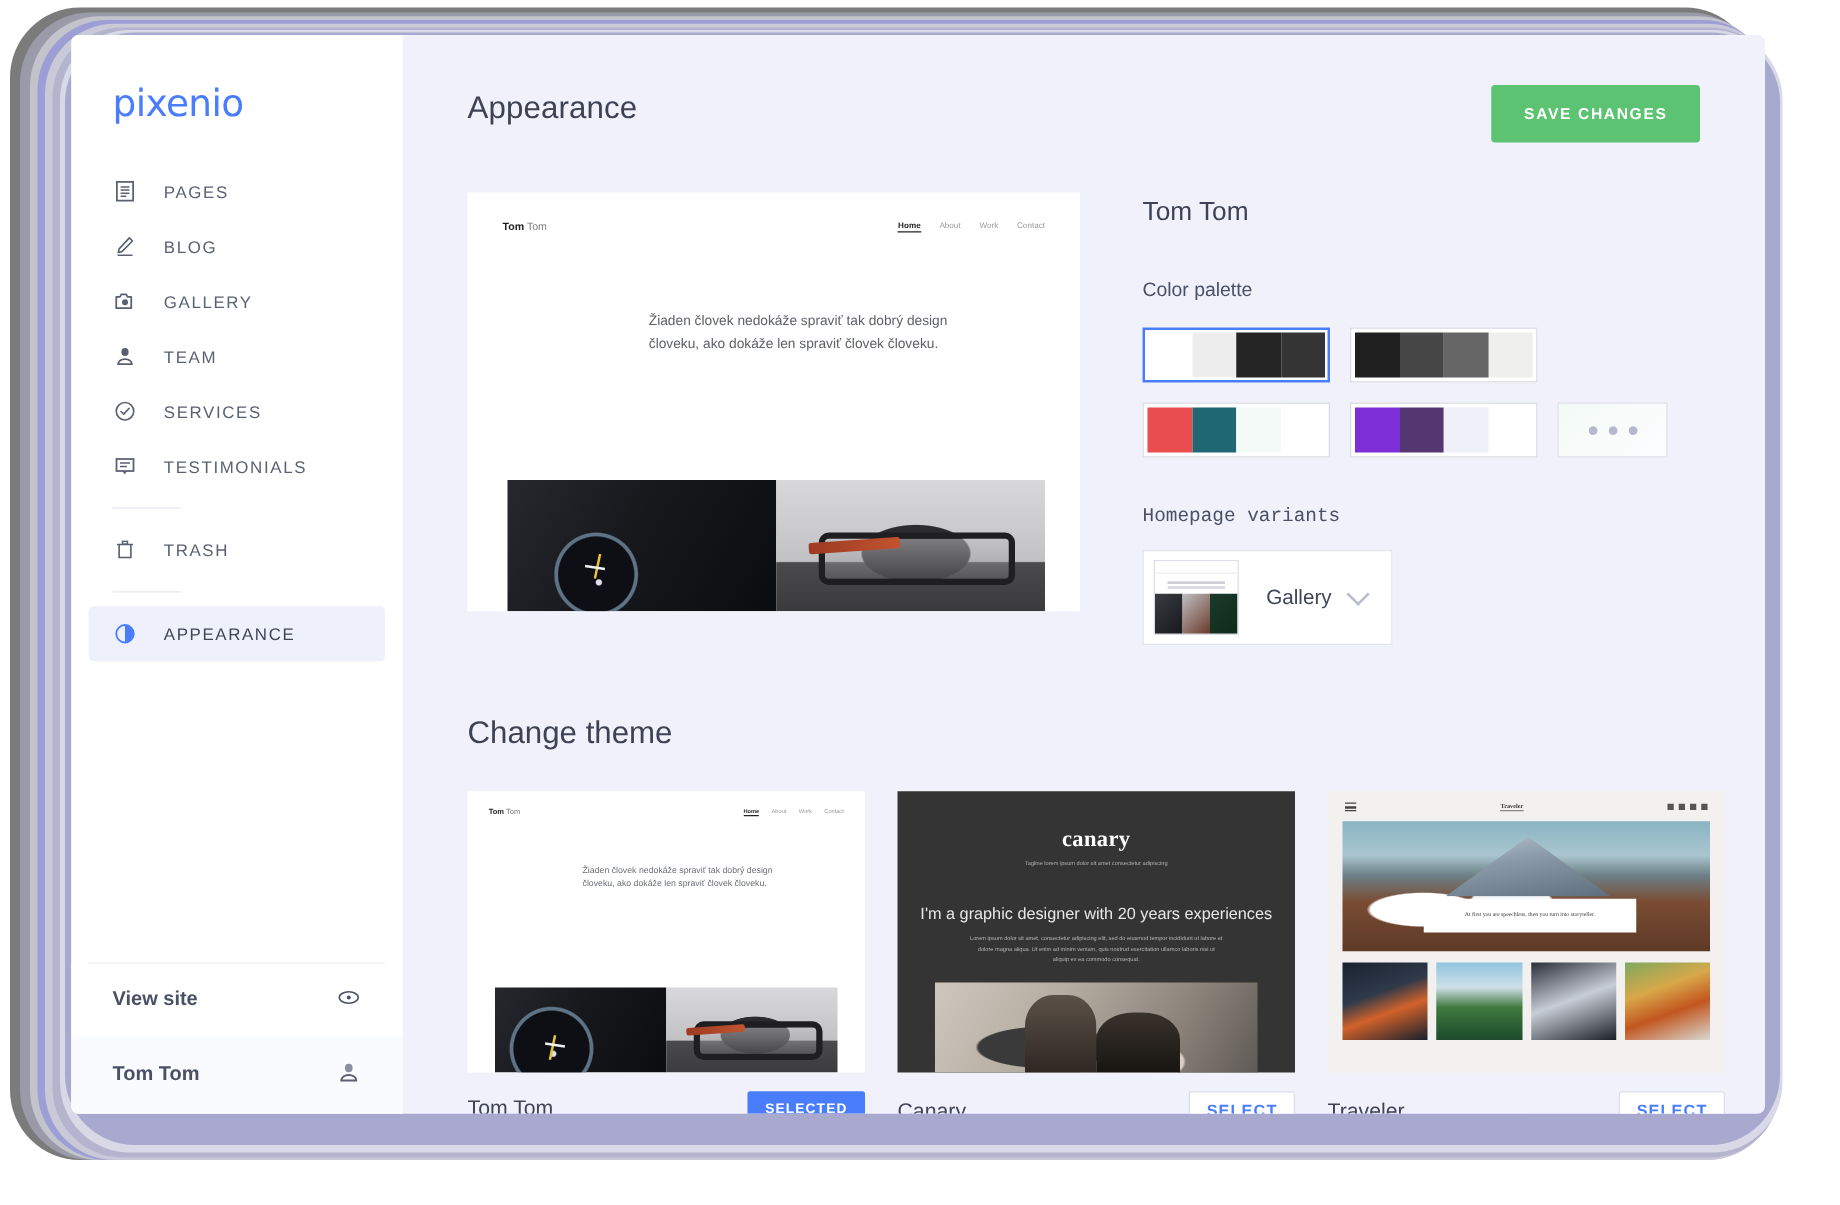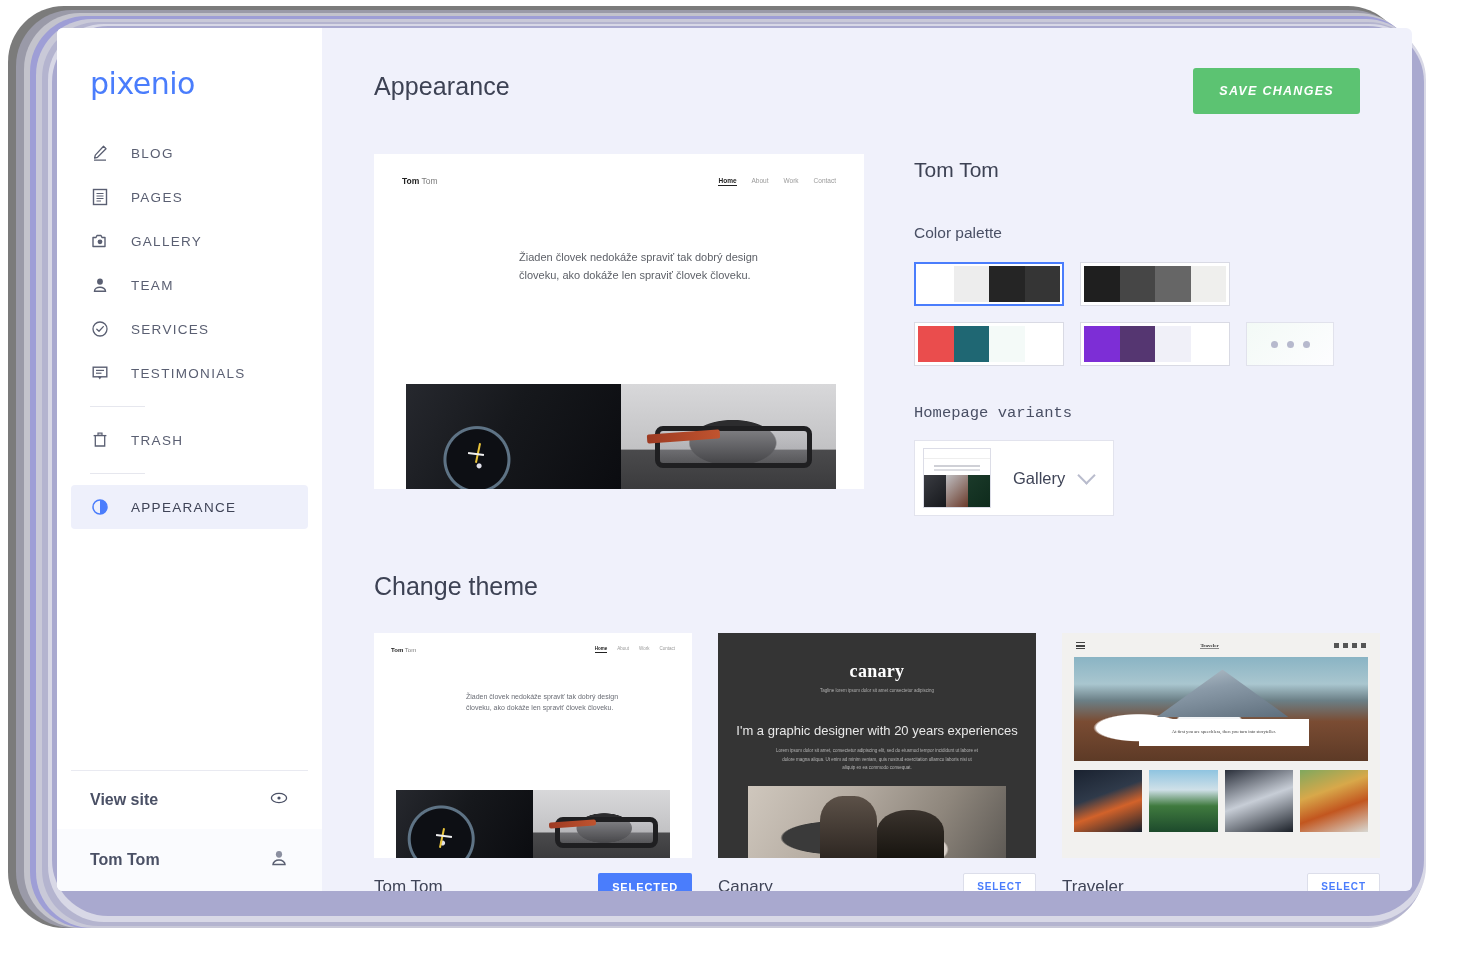--- a/index.html
+++ b/index.html
@@ -82,21 +82,21 @@
     flex: 1 1 auto; height: 100%;
     padding: 44px 52px 0 52px;
     overflow: hidden; position: relative;
   }
   .main-head { display: flex; align-items: flex-start; justify-content: space-between; }
   .page-title { font-size: 25px; color: #3d4254; font-weight: 400; letter-spacing: 0.1px; }
   .save-btn {
     background: #5cc372; color: #ffffff;
     font-size: 12.5px; font-weight: 700; letter-spacing: 1.3px;
     padding: 16px 26px; border: none; border-radius: 3px;
-    cursor: pointer; margin-top: -4px; font-style: italic;
+    cursor: pointer; margin-top: -4px;
   }
 
   .row-top { display: flex; gap: 50px; margin-top: 40px; }
 
   
   .site-preview {
     width: 490px; height: 335px;
     background: #ffffff; overflow: hidden;
     flex: 0 0 490px; position: relative;
   }
@@ -192,21 +192,21 @@
   .themes { display: flex; gap: 26px; margin-top: 32px; }
   .theme-card { width: 318px; }
   .theme-thumb { width: 318px; height: 225px; overflow: hidden; background:#fff; position: relative; }
   .theme-foot { display:flex; align-items:center; justify-content:space-between; margin-top: 15px; }
   .theme-name { font-size: 17px; color: #3f4457; }
   .btn-selected {
     background:#4a7dfc; color:#fff; font-size:11px; font-weight:700; letter-spacing:0.9px;
     padding: 8px 14px; border:none; border-radius:2px; cursor:pointer;
   }
   .btn-select {
-    background:#fff; color:#4a7dfc; font-size:10px; font-weight:700; letter-spacing:0.9px;
+    background:#fff; color:#4a7dfc; font-size:13px; font-weight:700; letter-spacing:0.9px;
     padding: 7px 13px; border:1px solid #dcdeea; border-radius:2px; cursor:pointer;
   }
 
   
   .t1 { background:#fff; }
   .t1 .sp-bar { padding: 13px 17px 0 17px; }
   .t1 .sp-brand { font-size: 6px; }
   .t1 .sp-nav span { font-size: 4.5px; }
   .t1 .sp-nav { gap: 10px; }
   .t1-quote { margin: 38px 0 0 92px; width: 160px; font-size: 7px; line-height: 1.6; color:#6a6d75; }
@@ -279,38 +279,38 @@
 
     <aside class="sidebar">
       <div class="logo">pixenio</div>
 
       <nav class="nav">
         <div class="nav-group">
 
           <div class="nav-item">
             <span class="ico">
               <svg width="18" height="18" viewBox="0 0 18 18">
-                  <path d="M12.5 2.3 L15 4.8 L6.5 13.3 L3.6 14 L4.3 11.1 Z" fill="none" stroke="#5a5f72" stroke-width="1.3" stroke-linejoin="round"></path>
-                  <line x1="3" y1="16.2" x2="15" y2="16.2" stroke="#5a5f72" stroke-width="1.2"></line>
-                </svg>
-            </span>
-            <span class="lbl">BLOG</span>
-          </div>
-
-          <div class="nav-item">
-            <span class="ico">
-              <svg width="18" height="18" viewBox="0 0 18 18">
                   <rect x="2.5" y="1.5" width="13" height="15" fill="none" stroke="#5a5f72" stroke-width="1.4"></rect>
                   <line x1="5.5" y1="5.5" x2="12.5" y2="5.5" stroke="#5a5f72" stroke-width="1.2"></line>
                   <line x1="5.5" y1="8" x2="12.5" y2="8" stroke="#5a5f72" stroke-width="1.2"></line>
                   <line x1="5.5" y1="10.5" x2="12.5" y2="10.5" stroke="#5a5f72" stroke-width="1.2"></line>
                   <line x1="5.5" y1="13" x2="10" y2="13" stroke="#5a5f72" stroke-width="1.2"></line>
                 </svg>
             </span>
             <span class="lbl">PAGES</span>
+          </div>
+
+          <div class="nav-item">
+            <span class="ico">
+              <svg width="18" height="18" viewBox="0 0 18 18">
+                  <path d="M12.5 2.3 L15 4.8 L6.5 13.3 L3.6 14 L4.3 11.1 Z" fill="none" stroke="#5a5f72" stroke-width="1.3" stroke-linejoin="round"></path>
+                  <line x1="3" y1="16.2" x2="15" y2="16.2" stroke="#5a5f72" stroke-width="1.2"></line>
+                </svg>
+            </span>
+            <span class="lbl">BLOG</span>
           </div>
 
           <div class="nav-item">
             <span class="ico">
               <svg width="18" height="18" viewBox="0 0 18 18">
                   <path d="M2 5.5 h3 l1-2 h4 l1 2 h3 v9 h-12 z" fill="none" stroke="#5a5f72" stroke-width="1.4" stroke-linejoin="round"></path>
                   <circle cx="9" cy="9.8" r="2.4" fill="#5a5f72"></circle>
                 </svg>
             </span>
             <span class="lbl">GALLERY</span>

